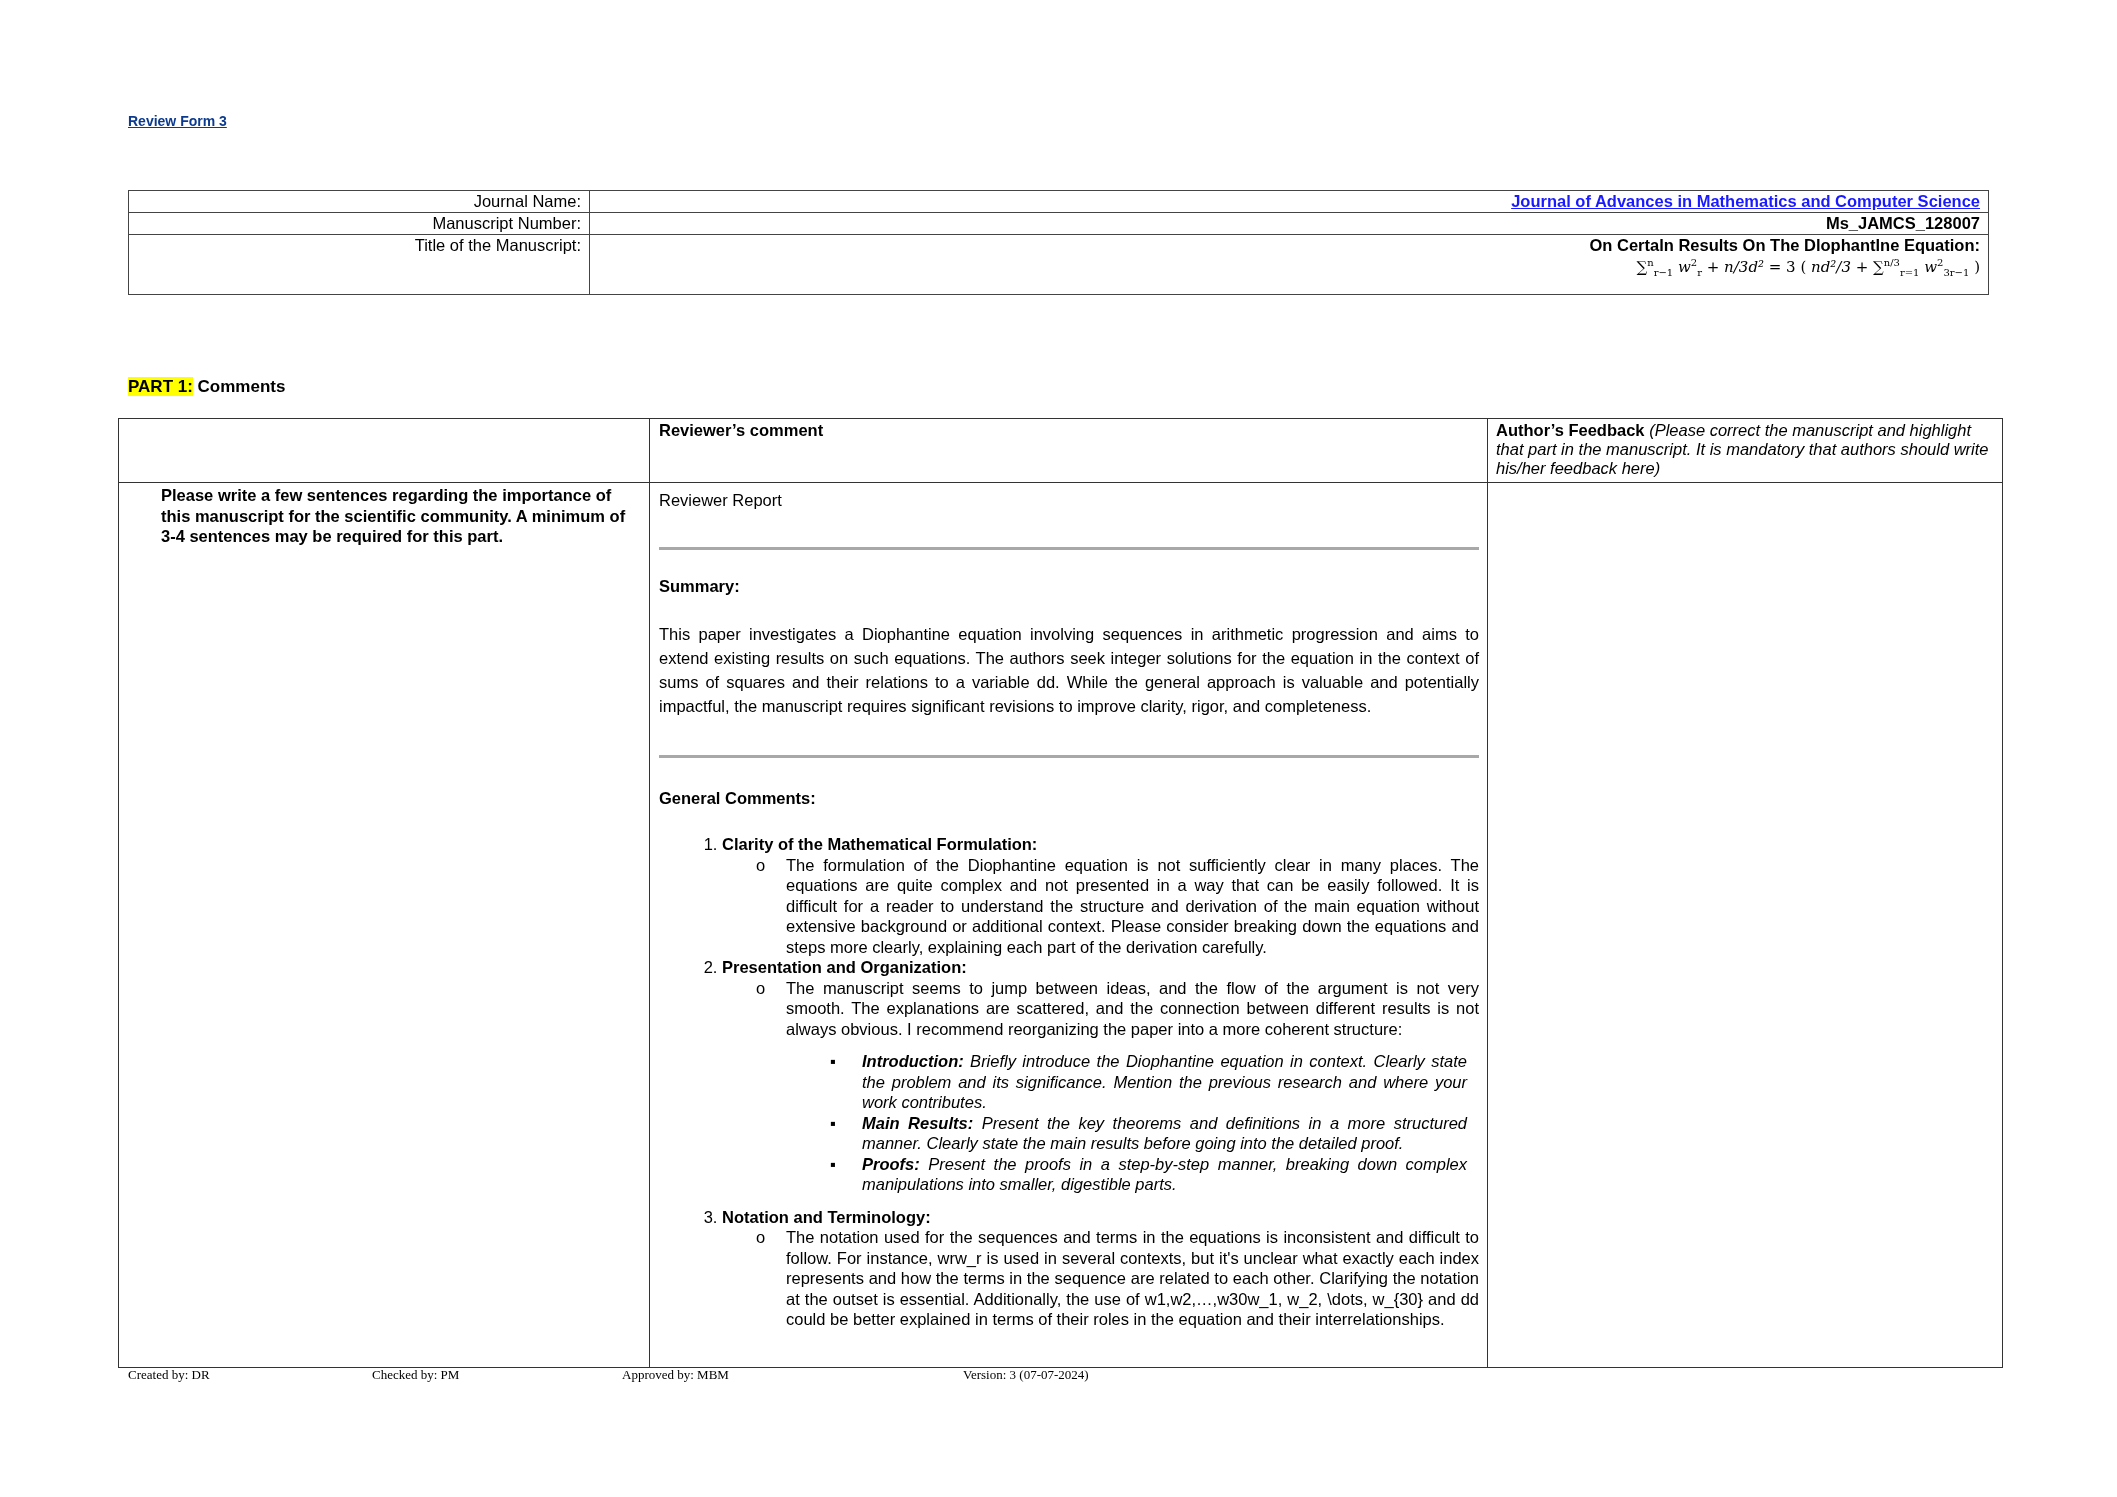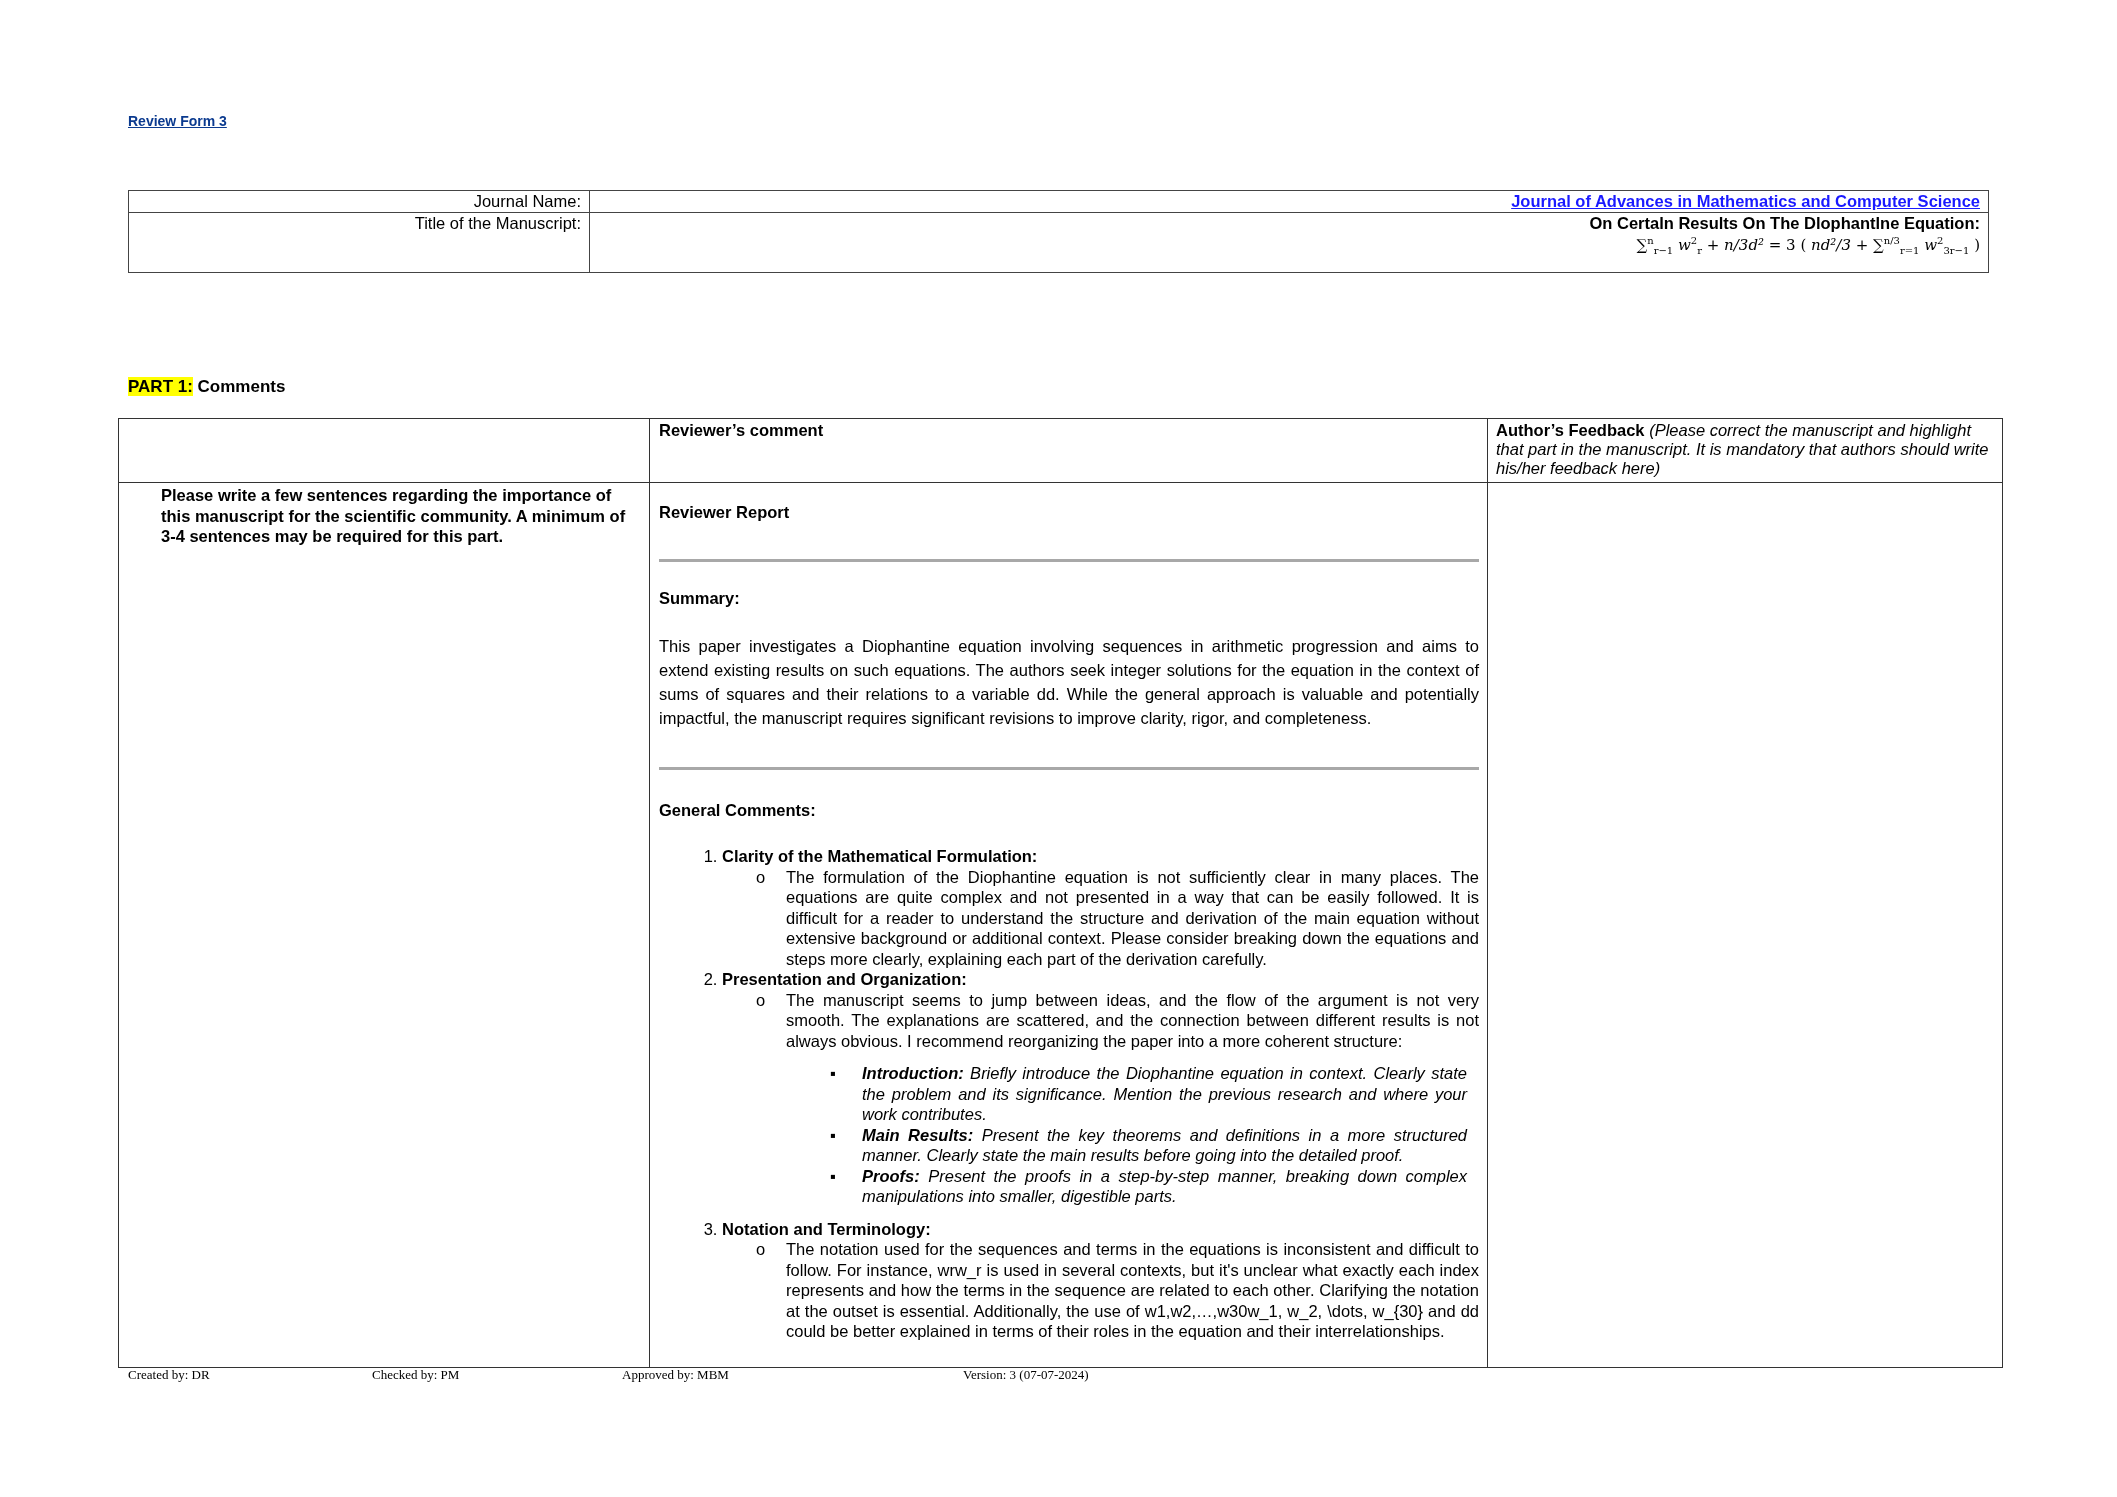--- a/index.html
+++ b/index.html
@@ -19,21 +19,21 @@
   .formula sub, .formula sup { font-size:10px; }
   .part-heading { left:128px; top:377px; font-size:17px; font-weight:bold; }
   .part-heading .hl { background:#ffff00; }
   .comments-table { position:absolute; left:118px; top:418px; width:1885px; height:950px; }
   .comments-table td { border:1.5px solid #333; vertical-align:top; font-size:16.5px; }
   .c1 { width:474px; }
   .c2 { width:820px; padding:0 8px 0 9px; }
   .c3 { padding:0 8px; }
   .hdr-row td { height:60px; padding-top:2px; }
   .prompt { padding:2px 14px 0 42px !important; font-weight:bold; font-size:16.5px; line-height:20.5px; }
-  .rpt-title { font-weight:bold; margin-top:20px; }
+  .rpt-title { font-weight:normal; margin-top:8px; }
   .hr { height:3px; background:#a8a8a8; margin:0 0 0 0; }
   .sec-title { font-weight:bold; }
   .para { text-align:justify; line-height:24px; font-size:16.5px; }
   ol.main { margin:0; padding-left:63px; }
   ol.main > li { font-weight:normal; line-height:20.5px; }
   ol.main > li > .li-title { font-weight:bold; }
   ul.circ { list-style:none; margin:0; padding-left:64px; }
   ul.circ > li { position:relative; text-align:justify; line-height:20.5px; }
   ul.circ > li::before { content:"o"; position:absolute; left:-30px; top:0; }
   ul.sq { list-style:none; margin:12px; padding-left:64px;font-style:italic; }
@@ -45,20 +45,24 @@
 </head>
 <body>
 
 <div class="abs form-title">Review Form 3</div>
 
 <table class="meta-table">
   <tbody>
       <tr>
     <td class="lbl">Journal Name:</td>
     <td><span class="journal-link">Journal of Advances in Mathematics and Computer Science</span></td>
+  </tr>
+  <tr>
+    <td class="lbl">Manuscript Number:</td>
+    <td class="bold">Ms_JAMCS_128007</td>
   </tr>
   <tr>
     <td class="lbl">Title of the Manuscript:</td>
     <td class="title-cell">
       <div class="bold">On Certaln Results On The Dlophantlne Equation:</div>
       <div class="formula"><span>∑</span><sup>n</sup><sub>r−1</sub> <i>w</i><sup>2</sup><sub>r</sub><span> + </span><i>n/3</i><i>d²</i><span> = 3 (</span> <i>nd²/3</i><span> + </span><span>∑</span><sup>n/3</sup><sub>r=1</sub> <i>w</i><sup>2</sup><sub>3r−1</sub> <span>)</span></div>
     </td>
   </tr>
 </tbody>
   </table>

